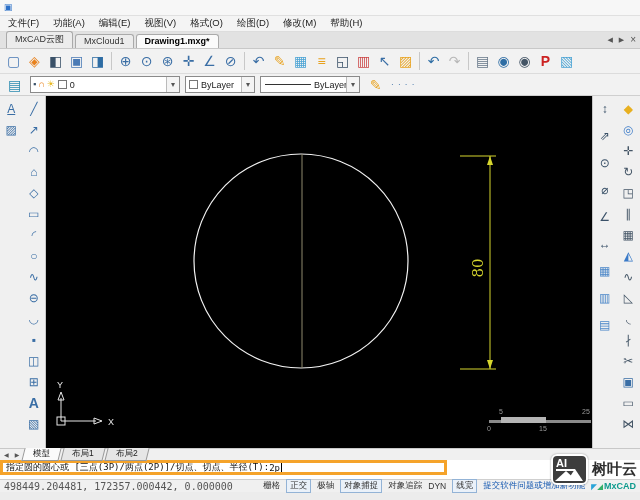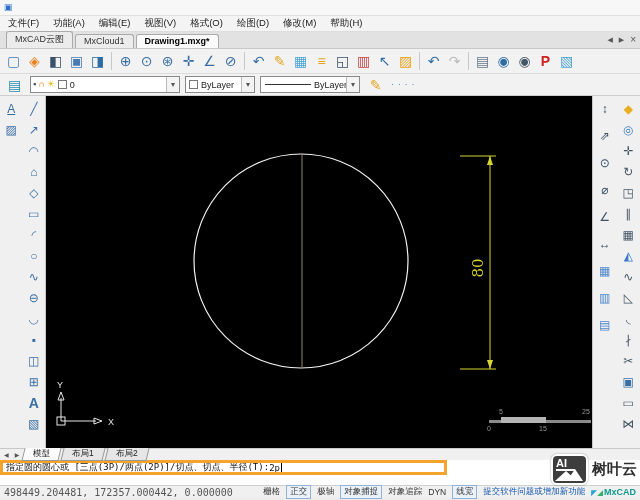--- a/index.html
+++ b/index.html
@@ -57,21 +57,21 @@
 
   
   .layouttabs { height:12px; background:#f0f0f0; display:flex; align-items:center; padding:0 2px; gap:2px; border-top:1px solid #c8c8c8; }
   .lt-nav { font-size:6px; color:#444; padding:0 2px; }
   .ltab { font-size:8.5px; color:#222; padding:0 9px; border:1px solid #999; border-top:none; background:#e6e6e6; transform:skewX(-14deg); }
   .ltab > span { display:inline-block; transform:skewX(14deg); }
   .ltab.active { background:#fbfbfb; }
 
   
   .cmd-history { height:12px; background:#fff; border-top:1px solid #aaa; font-family:"DejaVu Sans Mono", monospace; font-size:9px; color:#222; padding:0 4px; display:flex; align-items:center; }
-  .cmd-inputrow { height:25px; background:#fff; }
+  .cmd-inputrow { height:19px; background:#fff; }
   .cmd-box { width:447px; height:15px; border:3px solid #f5a32a; background:#fff; display:flex; align-items:center; font-family:"DejaVu Sans Mono", monospace; font-size:9px; color:#111; padding:0 3px; white-space:nowrap; overflow:hidden; }
   .caret { display:inline-block; width:1px; height:10px; background:#000; margin-left:1px; }
 
   
   .statusbar { height:13px; background:#f0f0f0; border-top:1px solid #cfcfcf; display:flex; align-items:center; font-size:8.5px; color:#333; padding:0 4px; gap:7px; }
   .coords { font-family:"DejaVu Sans Mono", monospace; font-size:10px; color:#555; }
   .toggles { margin-left:auto; display:flex; align-items:center; gap:6px; }
   .tog { color:#333; white-space:nowrap; }
   .tog.boxed { border:1px solid #93b3d6; background:#eaf1f9; padding:0 3px; }
   .sb-link { color:#1558b0; white-space:nowrap; }

